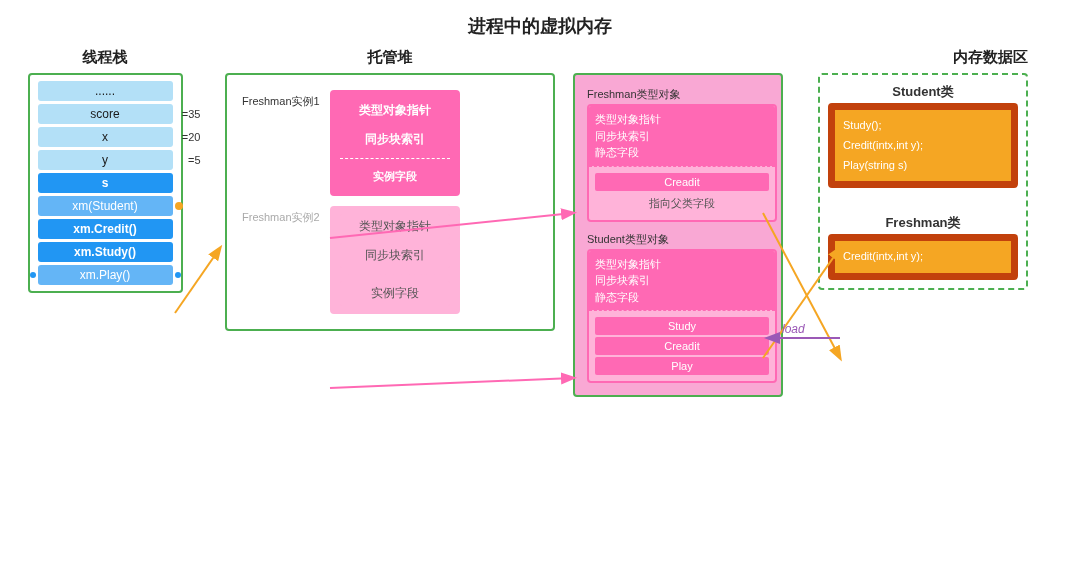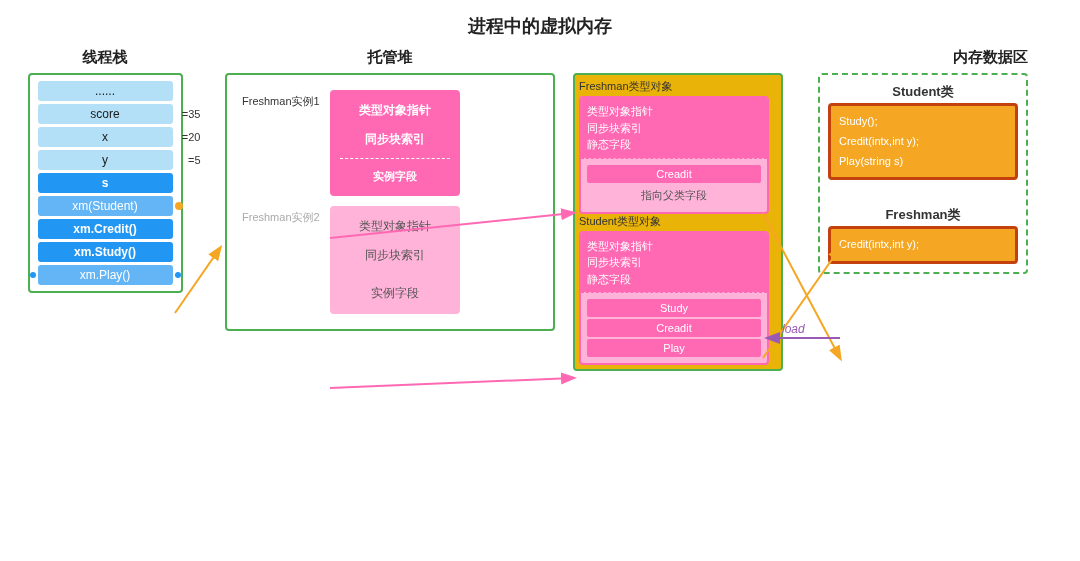--- a/index.html
+++ b/index.html
@@ -160,25 +160,26 @@
       display: flex;
       flex-direction: column;
       align-items: center;
       min-width: 220px;
       max-width: 220px;
       margin-left: 8px;
     }
     .type-obj-outer {
       border: 2px solid #4caf50;
       border-radius: 4px;
-      padding: 4px;
+      padding: 12px;
       width: 210px;
-      background: #eab308;
-      display: flex;
-      flex-direction: column;
+      background: #f9a8d4;
+      display: flex;
+      flex-direction: column;
+      gap: 10px;
     }
     .type-obj-label {
       font-size: 11px;
       color: #333;
       margin-bottom: 2px;
     }
     .type-obj-box {
       border: 2px solid #ff69b4;
       border-radius: 4px;
       background: #ffb3d9;
@@ -244,21 +245,21 @@
       gap: 26px;
     }
     .mem-class-label {
       font-size: 13px;
       font-weight: bold;
       color: #333;
       text-align: center;
       margin-bottom: 2px;
     }
     .mem-class-box {
-      border: 3px solid #c2410c;
+      border: 7px solid #c2410c;
       border-radius: 4px;
       background: #f5a623;
       padding: 6px 8px;
       width: 190px;
     }
     .mem-class-method {
       color: #fff;
       font-size: 11px;
       line-height: 1.8;
     }

